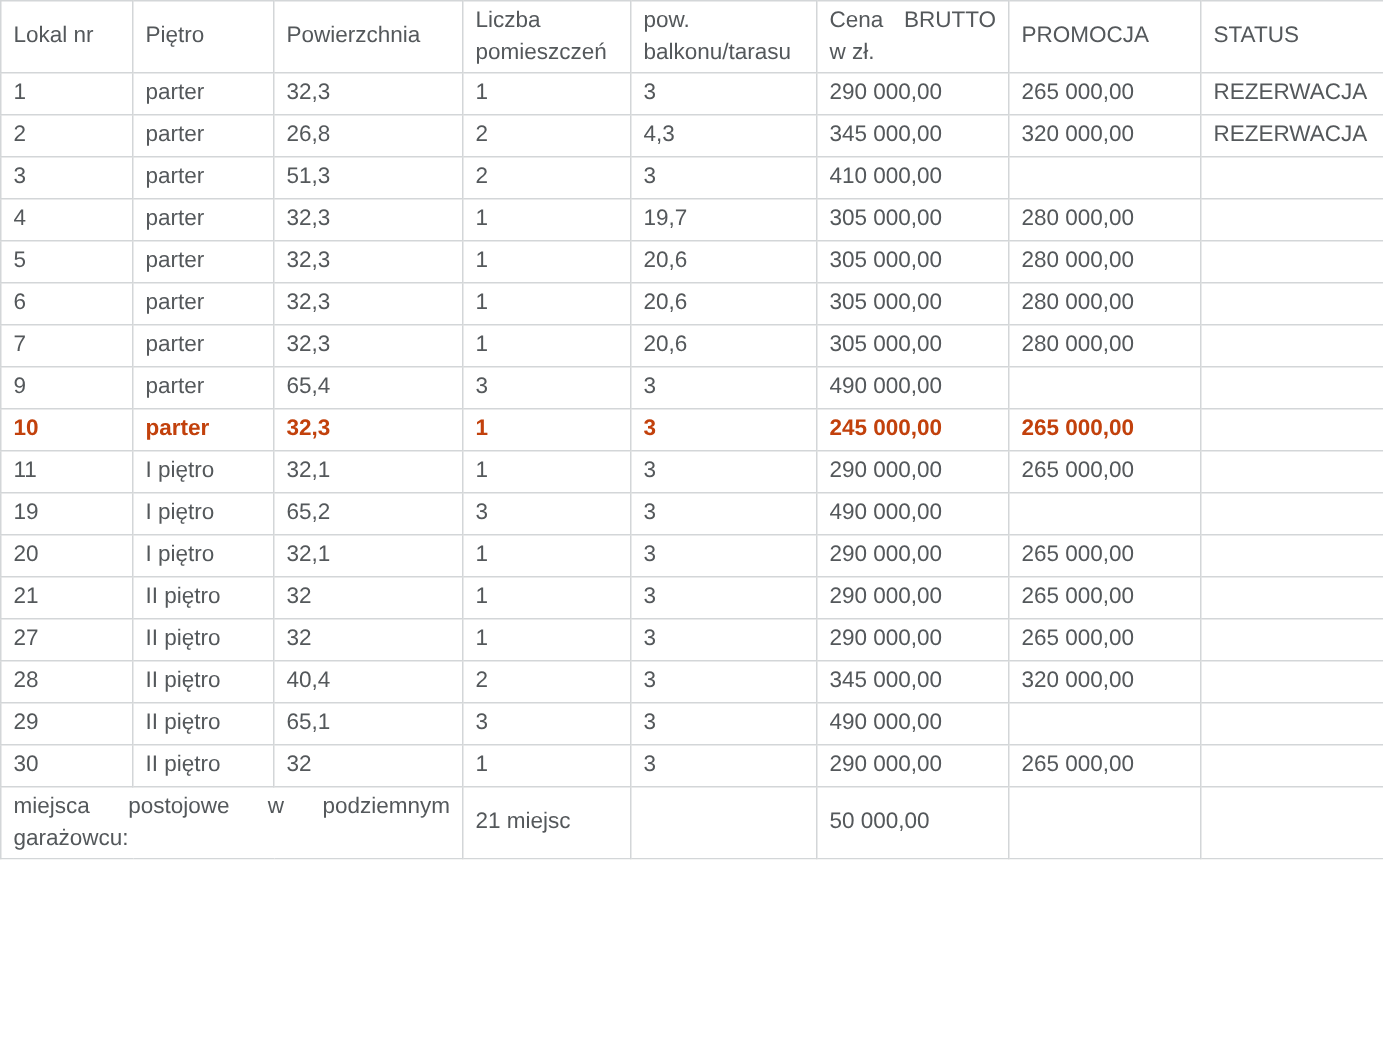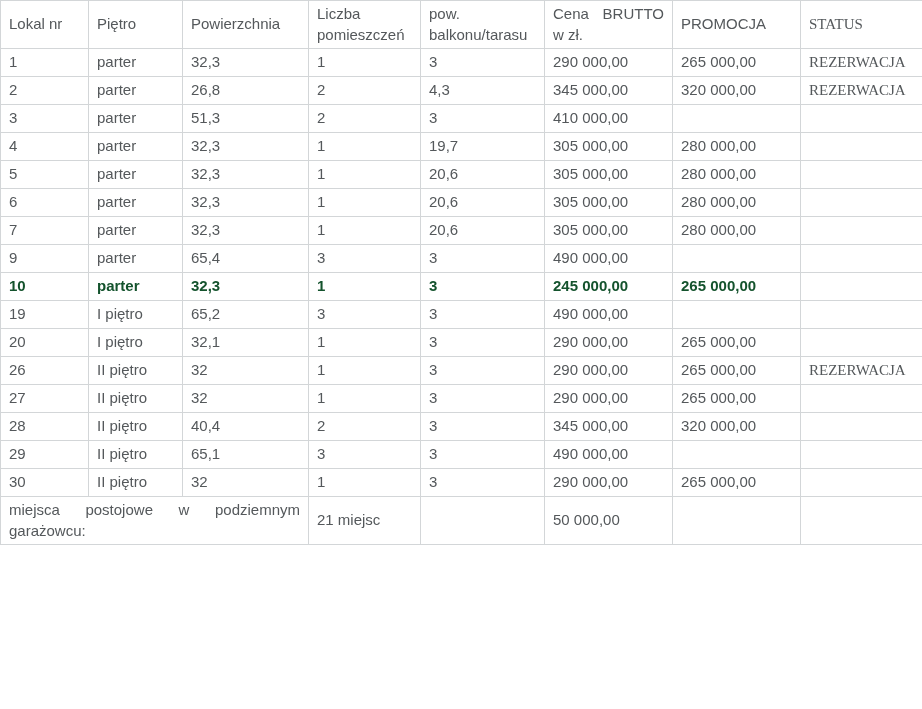--- a/index.html
+++ b/index.html
@@ -25,29 +25,28 @@
     text-align: justify;
     vertical-align: middle;
     font-weight: normal;
     overflow: hidden;
     line-height: 1.35;
   }
   
   .price-table th:last-child,
   .price-table td:last-child {
     border-right-color: #aaadb0;
-    font-family: Liberation Serif, serif;
   }
   .price-table thead tr { height: 48px; }
   .price-table tbody tr.data-row { height: 28px; }
   .price-table tbody tr.spacer-row { height: 28px; }
   .price-table tbody tr.garage-row { height: 48px; }
   .price-table tr.bold td {
     font-weight: bold;
-    color: #14532d;
+    color: #c2410c;
   }
 </style>
 </head>
 <body>
 
 <table class="price-table">
   <colgroup>
     <col style="width:88px">
     <col style="width:94px">
     <col style="width:126px">
@@ -155,48 +154,58 @@
     <td>10</td>
     <td>parter</td>
     <td>32,3</td>
     <td>1</td>
     <td>3</td>
     <td>245 000,00</td>
     <td>265 000,00</td>
     <td></td>
   </tr>
       <tr class="data-row">
+    <td>11</td>
+    <td>I piętro</td>
+    <td>32,1</td>
+    <td>1</td>
+    <td>3</td>
+    <td>290 000,00</td>
+    <td>265 000,00</td>
+    <td></td>
+  </tr>
+      <tr class="data-row">
     <td>19</td>
     <td>I piętro</td>
     <td>65,2</td>
     <td>3</td>
     <td>3</td>
     <td>490 000,00</td>
     <td></td>
     <td></td>
   </tr>
       <tr class="data-row">
     <td>20</td>
     <td>I piętro</td>
     <td>32,1</td>
     <td>1</td>
     <td>3</td>
     <td>290 000,00</td>
     <td>265 000,00</td>
     <td></td>
   </tr>
       <tr class="data-row">
-    <td>26</td>
+    <td>21</td>
     <td>II piętro</td>
     <td>32</td>
     <td>1</td>
     <td>3</td>
     <td>290 000,00</td>
     <td>265 000,00</td>
-    <td>REZERWACJA</td>
+    <td></td>
   </tr>
       <tr class="data-row">
     <td>27</td>
     <td>II piętro</td>
     <td>32</td>
     <td>1</td>
     <td>3</td>
     <td>290 000,00</td>
     <td>265 000,00</td>
     <td></td>

